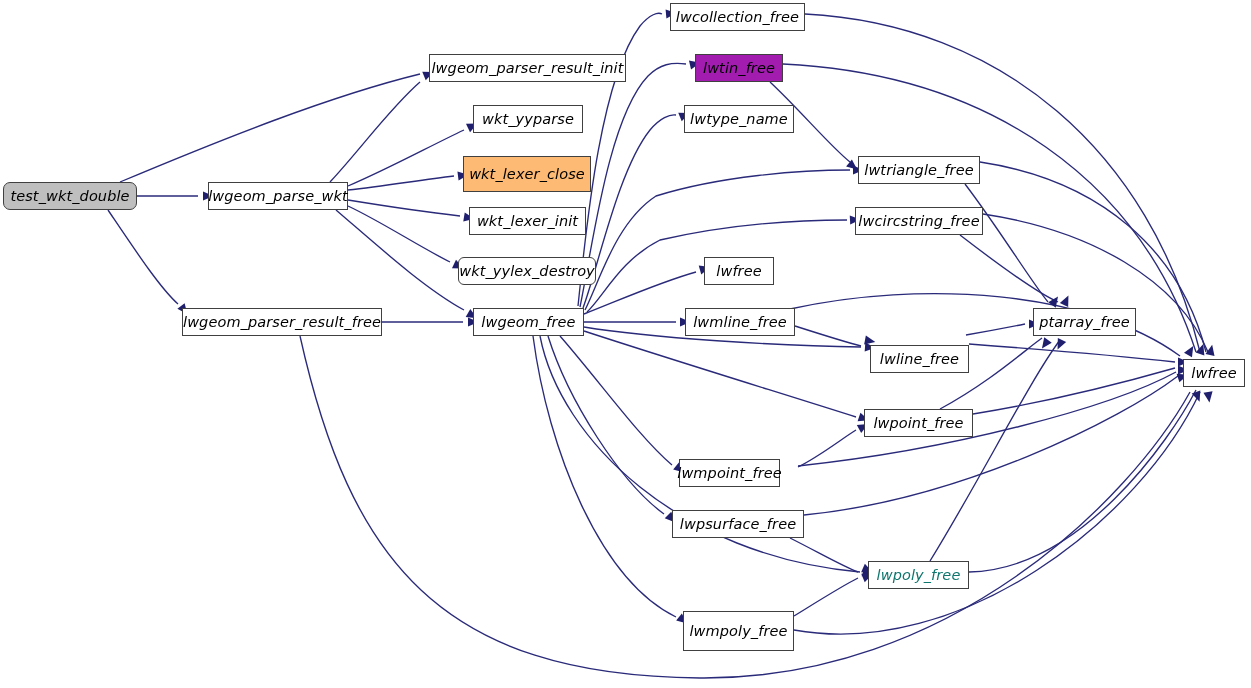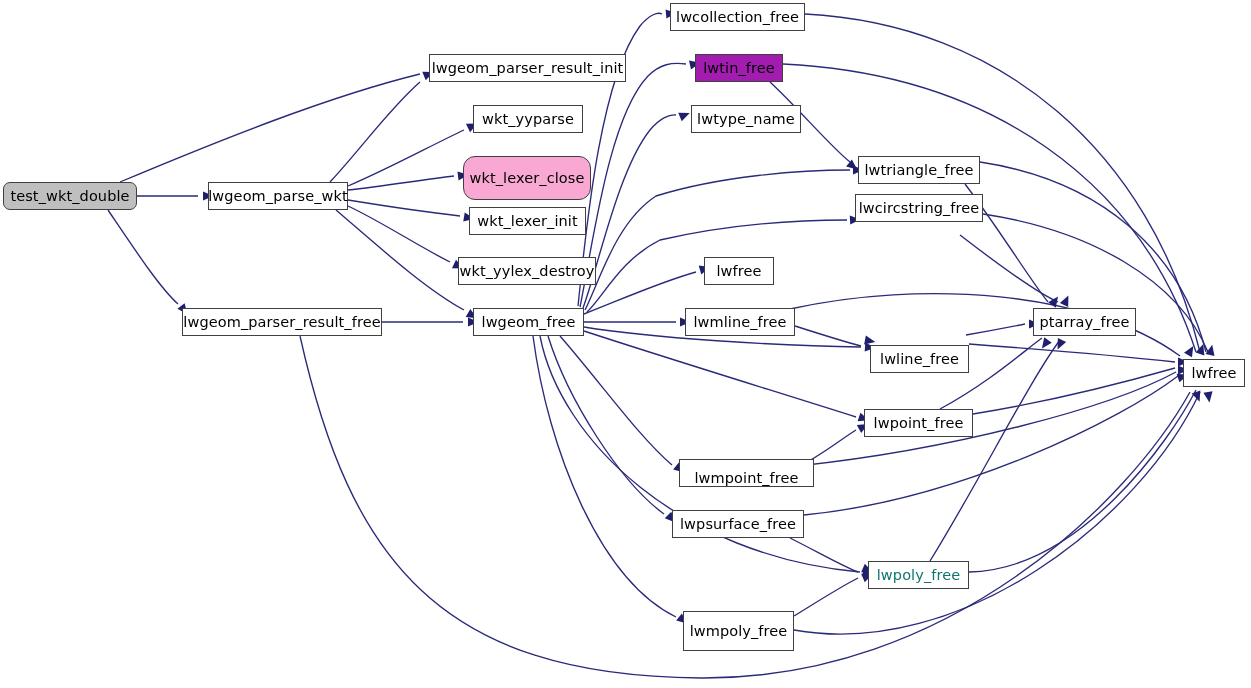--- a/index.html
+++ b/index.html
@@ -5,21 +5,21 @@
   html,body{margin:0;padding:0;background:#ffffff;}
   #canvas{position:relative;width:1251px;height:688px;background:#ffffff;
           font-family:"DejaVu Sans","Liberation Sans",sans-serif;overflow:hidden;}
   svg#edges{position:absolute;left:0;top:0;width:1251px;height:688px;}
   .edge{fill:none;stroke:#2a2a7a;stroke-width:1.35;}
   .ahead{fill:#1f1f6e;stroke:none;}
   .node{position:absolute;box-sizing:border-box;border:1px solid #404040;
         background:#ffffff;display:flex;align-items:center;justify-content:center;
         color:#000000;white-space:nowrap;letter-spacing:.1px;}
   .node.root{background:#bfbfbf;border-color:#404040;border-radius:7px;}
-  .nlabel{pointer-events:none;}
+  .nlabel{pointer-events:none;font-style:italic;}
 </style>
 </head>
 <body>
 
 <div id="canvas">
   <svg id="edges" viewBox="0 0 1251 688" xmlns="http://www.w3.org/2000/svg">
       <path d="M137,196 L198,196" class="edge" stroke="#2a2a7a"></path>
       <path d="M120,182 C220,140 330,96 420,74" class="edge" stroke="#2a2a7a"></path>
       <path d="M108,210 C135,250 160,288 178,304" class="edge" stroke="#2a2a7a"></path>
       <path d="M330,182 C360,150 390,108 420,82" class="edge" stroke="#2a2a7a"></path>
@@ -114,66 +114,66 @@
       </div>
       <div class="node" style="left: 182px; top: 308px; width: 200px; height: 28px; font-size: 14.5px; background: rgb(255, 255, 255); border-color: rgb(64, 64, 64); color: rgb(0, 0, 0);">
         <span class="nlabel">lwgeom_parser_result_free</span>
       </div>
       <div class="node" style="left: 429px; top: 54px; width: 197px; height: 28px; font-size: 14.5px; background: rgb(255, 255, 255); border-color: rgb(64, 64, 64); color: rgb(0, 0, 0);">
         <span class="nlabel">lwgeom_parser_result_init</span>
       </div>
       <div class="node" style="left: 473px; top: 105px; width: 110px; height: 28px; font-size: 14.5px; background: rgb(255, 255, 255); border-color: rgb(64, 64, 64); color: rgb(0, 0, 0);">
         <span class="nlabel">wkt_yyparse</span>
       </div>
-      <div class="node" style="left: 463px; top: 156px; width: 128px; height: 44px; font-size: 14.5px; background: #f9a8d4; border-color: rgb(64, 64, 64); color: rgb(0, 0, 0); border-radius: 12px;">
+      <div class="node" style="left: 463px; top: 156px; width: 128px; height: 36px; font-size: 14.5px; background: #fdba74; border-color: rgb(64, 64, 64); color: rgb(0, 0, 0);">
         <span class="nlabel">wkt_lexer_close</span>
       </div>
       <div class="node" style="left: 469px; top: 207px; width: 117px; height: 28px; font-size: 14.5px; background: rgb(255, 255, 255); border-color: rgb(64, 64, 64); color: rgb(0, 0, 0);">
         <span class="nlabel">wkt_lexer_init</span>
       </div>
-      <div class="node" style="left: 458px; top: 257px; width: 138px; height: 28px; font-size: 14.5px; background: rgb(255, 255, 255); border-color: rgb(64, 64, 64); color: rgb(0, 0, 0);">
+      <div class="node" style="left: 458px; top: 257px; width: 138px; height: 28px; font-size: 14.5px; background: rgb(255, 255, 255); border-color: rgb(64, 64, 64); color: rgb(0, 0, 0); border-radius: 6px;">
         <span class="nlabel">wkt_yylex_destroy</span>
       </div>
       <div class="node" style="left: 473px; top: 308px; width: 111px; height: 28px; font-size: 14.5px; background: rgb(255, 255, 255); border-color: rgb(64, 64, 64); color: rgb(0, 0, 0);">
         <span class="nlabel">lwgeom_free</span>
       </div>
       <div class="node" style="left: 670px; top: 3px; width: 135px; height: 28px; font-size: 14.5px; background: rgb(255, 255, 255); border-color: rgb(64, 64, 64); color: rgb(0, 0, 0);">
         <span class="nlabel">lwcollection_free</span>
       </div>
       <div class="node" style="left: 695px; top: 54px; width: 88px; height: 28px; font-size: 14.5px; background: #a21caf; border-color: rgb(64, 64, 64); color: rgb(0, 0, 0);">
         <span class="nlabel">lwtin_free</span>
       </div>
-      <div class="node" style="left: 684px; top: 105px; width: 110px; height: 28px; font-size: 14.5px; background: rgb(255, 255, 255); border-color: rgb(64, 64, 64); color: rgb(0, 0, 0); margin-left: 7px;">
+      <div class="node" style="left: 684px; top: 105px; width: 110px; height: 28px; font-size: 14.5px; background: rgb(255, 255, 255); border-color: rgb(64, 64, 64); color: rgb(0, 0, 0);">
         <span class="nlabel">lwtype_name</span>
       </div>
       <div class="node" style="left: 858px; top: 156px; width: 122px; height: 28px; font-size: 14.5px; background: rgb(255, 255, 255); border-color: rgb(64, 64, 64); color: rgb(0, 0, 0);">
         <span class="nlabel">lwtriangle_free</span>
       </div>
-      <div class="node" style="left: 855px; top: 194px; width: 128px; height: 28px; font-size: 14.5px; background: rgb(255, 255, 255); border-color: rgb(64, 64, 64); color: rgb(0, 0, 0);">
+      <div class="node" style="left: 855px; top: 207px; width: 128px; height: 28px; font-size: 14.5px; background: rgb(255, 255, 255); border-color: rgb(64, 64, 64); color: rgb(0, 0, 0);">
         <span class="nlabel">lwcircstring_free</span>
       </div>
       <div class="node" style="left: 704px; top: 257px; width: 70px; height: 28px; font-size: 14.5px; background: rgb(255, 255, 255); border-color: rgb(64, 64, 64); color: rgb(0, 0, 0);">
         <span class="nlabel">lwfree</span>
       </div>
       <div class="node" style="left: 685px; top: 308px; width: 110px; height: 28px; font-size: 14.5px; background: rgb(255, 255, 255); border-color: rgb(64, 64, 64); color: rgb(0, 0, 0);">
         <span class="nlabel">lwmline_free</span>
       </div>
       <div class="node" style="left: 870px; top: 345px; width: 99px; height: 28px; font-size: 14.5px; background: rgb(255, 255, 255); border-color: rgb(64, 64, 64); color: rgb(0, 0, 0);">
         <span class="nlabel">lwline_free</span>
       </div>
       <div class="node" style="left: 1033px; top: 308px; width: 103px; height: 28px; font-size: 14.5px; background: rgb(255, 255, 255); border-color: rgb(64, 64, 64); color: rgb(0, 0, 0);">
         <span class="nlabel">ptarray_free</span>
       </div>
       <div class="node" style="left: 1183px; top: 359px; width: 62px; height: 28px; font-size: 14.5px; background: rgb(255, 255, 255); border-color: rgb(64, 64, 64); color: rgb(0, 0, 0);">
         <span class="nlabel">lwfree</span>
       </div>
       <div class="node" style="left: 864px; top: 409px; width: 109px; height: 28px; font-size: 14.5px; background: rgb(255, 255, 255); border-color: rgb(64, 64, 64); color: rgb(0, 0, 0);">
         <span class="nlabel">lwpoint_free</span>
       </div>
-      <div class="node" style="left: 679px; top: 459px; width: 135px; height: 28px; font-size: 14.5px; background: rgb(255, 255, 255); border-color: rgb(64, 64, 64); color: rgb(0, 0, 0); align-items: flex-end;">
+      <div class="node" style="left: 679px; top: 459px; width: 101px; height: 28px; font-size: 14.5px; background: rgb(255, 255, 255); border-color: rgb(64, 64, 64); color: rgb(0, 0, 0);">
         <span class="nlabel">lwmpoint_free</span>
       </div>
       <div class="node" style="left: 672px; top: 510px; width: 132px; height: 28px; font-size: 14.5px; background: rgb(255, 255, 255); border-color: rgb(64, 64, 64); color: rgb(0, 0, 0);">
         <span class="nlabel">lwpsurface_free</span>
       </div>
       <div class="node" style="left: 868px; top: 561px; width: 101px; height: 28px; font-size: 14.5px; background: rgb(255, 255, 255); border-color: rgb(64, 64, 64); color: #0f766e;">
         <span class="nlabel">lwpoly_free</span>
       </div>
       <div class="node" style="left: 683px; top: 611px; width: 111px; height: 40px; font-size: 14.5px; background: rgb(255, 255, 255); border-color: rgb(64, 64, 64); color: rgb(0, 0, 0);">
         <span class="nlabel">lwmpoly_free</span>

